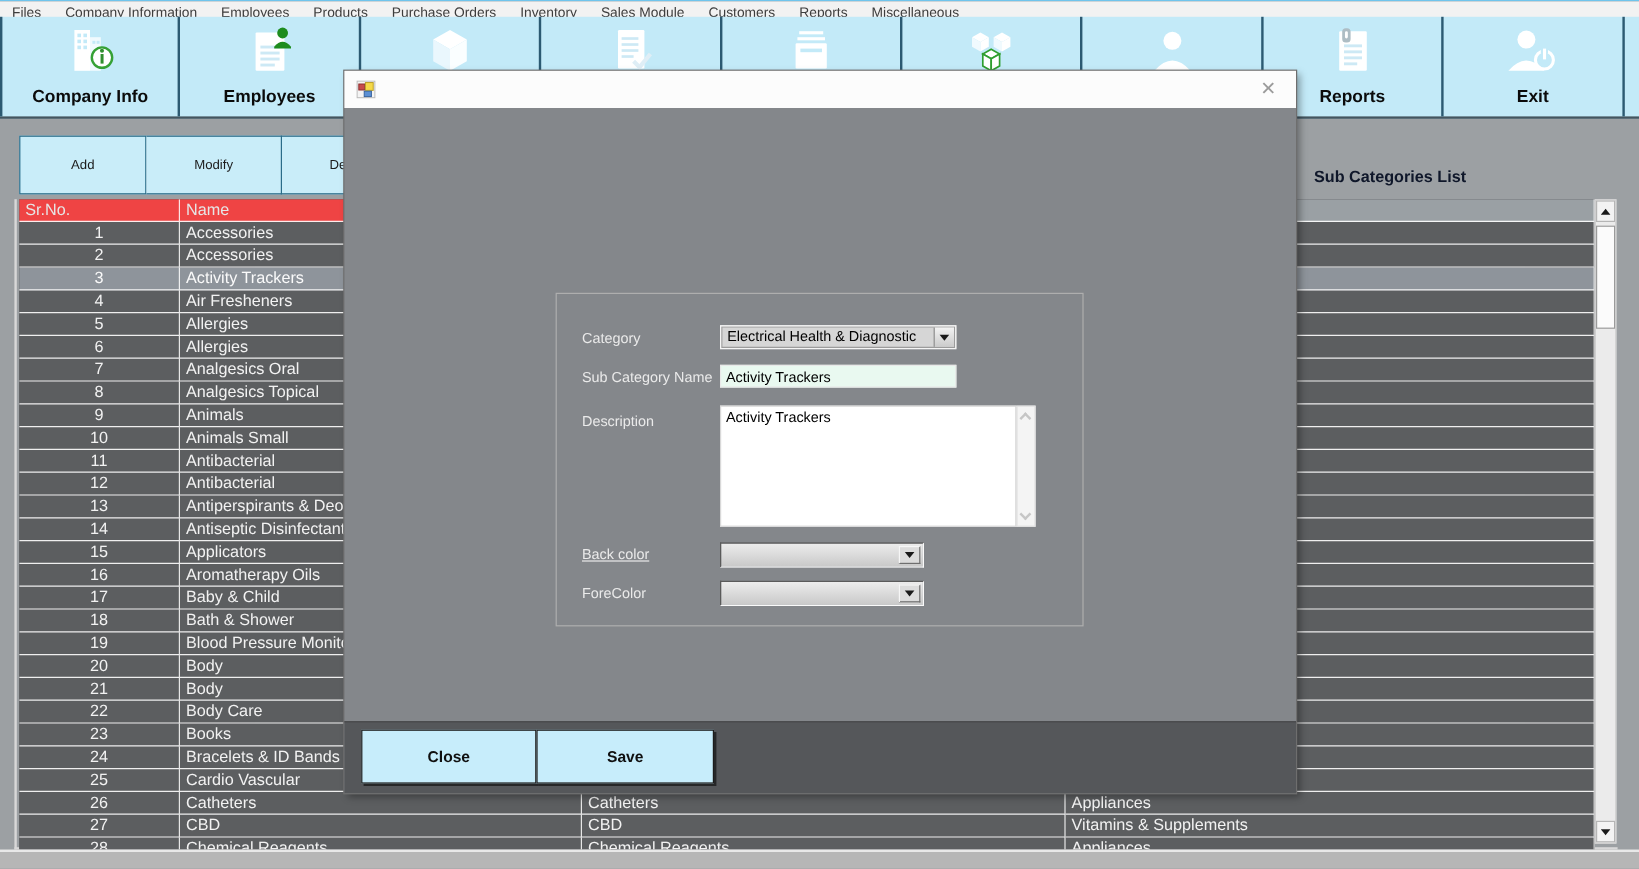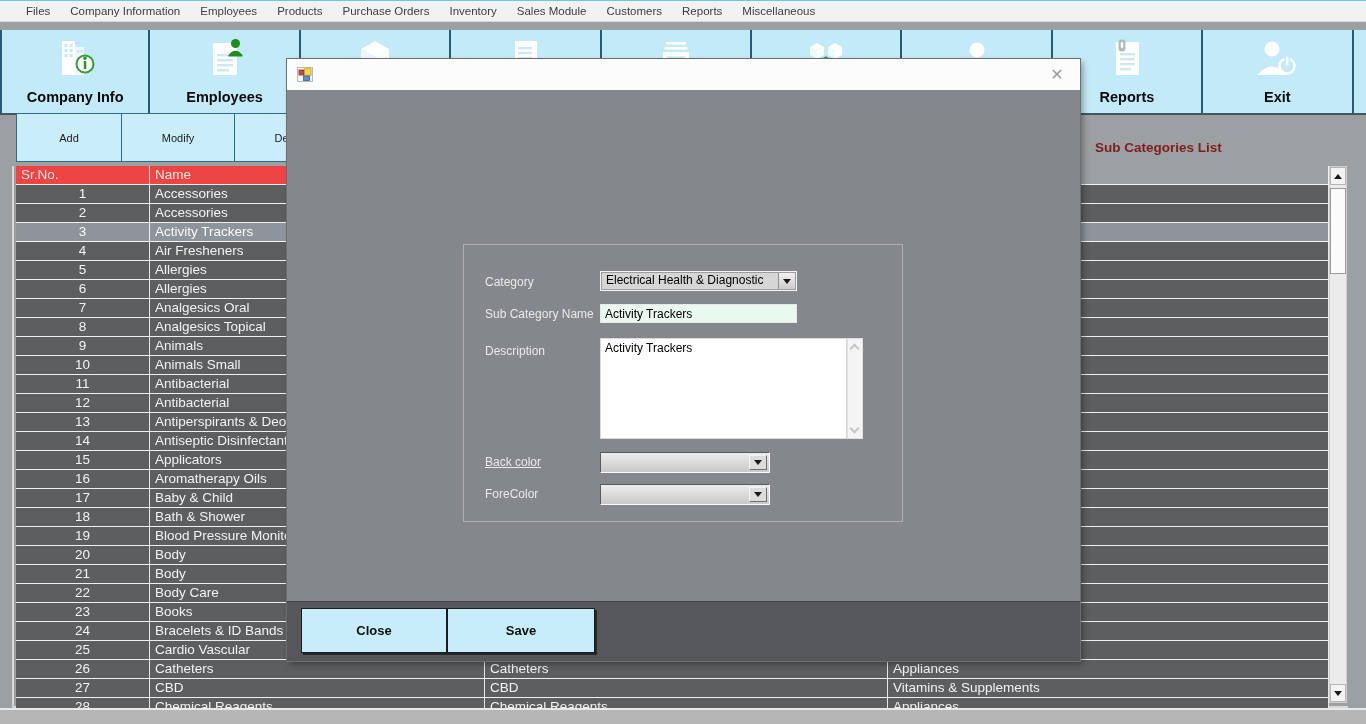--- a/index.html
+++ b/index.html
@@ -1,39 +1,39 @@
 <!DOCTYPE html>
 <html><head>
 <meta charset="utf-8">
 <style>
   * { margin:0; padding:0; box-sizing:border-box; }
   html,body { width:1366px; height:724px; overflow:hidden; }
   body { font-family:"Liberation Sans", sans-serif; background:#9ca0a3; position:relative; border-top:1px solid #6fc4ec; }
 
   
   .menubar { position:absolute; left:0; top:0; width:1366px; height:21px; background:#f2f2f2;
-             border-bottom:1px solid #d8d8d8; display:flex; align-items:center; padding-left:16px; }
+             border-bottom:1px solid #d8d8d8; display:flex; align-items:center; padding-left:0; }
   .menubar .mitem { font-size:11.5px; color:#3d3d3d; padding:0 10px; height:21px; line-height:21px; cursor:default; }
 
   
-  .toolbar { position:absolute; left:0; top:29px; width:1366px; height:85px; background:#c3eaf8;
+  .toolbar { position:absolute; left:0; top:13px; width:1366px; height:85px; background:#c3eaf8;
              display:grid; grid-template-columns:repeat(9,150.4px) 1fr; border-bottom:2px solid #44555f; }
   .tbtn { border-right:2px solid #2c5a72; display:flex; flex-direction:column; align-items:center; justify-content:flex-end; padding-bottom:6px; }
   .tbtn:first-child { border-left:2px solid #2c5a72; }
   .tbtn .ticon { flex:1; display:flex; align-items:center; justify-content:center; width:100%; }
   .tbtn .tlabel { font-size:14.5px; font-weight:bold; color:#0b0b0b; height:18px; }
 
   
   .actions { position:absolute; left:16px; top:112px; display:flex; }
   .abtn { height:49px; background:#c9edf9; border:1px solid #2a6c89; font-size:11px; color:#1c1c1c;
           display:flex; align-items:center; justify-content:center; }
   .abtn.add { width:106px; } .abtn.modify { width:113px; border-left:none;text-align:right; } .abtn.delete { width:112px; border-left:none; }
 
   
-  .rp-title { position:absolute; left:1095px; top:139px; font-size:13.5px; font-weight:bold; color:#7f1d1d; }
+  .rp-title { position:absolute; left:1095px; top:139px; font-size:13.5px; font-weight:bold; color:#0f172a; }
 
   
   .grid-frame { position:absolute; left:12px; top:165px; width:1336px; height:542px;
                 border-left:2px solid #d8d8d8; border-bottom:2px solid #d8d8d8; }
   .grid { position:absolute; left:16px; top:165px; width:1313px; height:542px; overflow:hidden; background:#5c5e60; }
   .grow { display:grid; grid-template-columns:134px 335px 403px 1fr; height:19px; }
   .grow .gc { border-right:1px solid rgba(255,255,255,.85); border-bottom:1px solid rgba(255,255,255,.9);
               font-size:13.5px; color:#f2f2f2; line-height:18px; white-space:nowrap; overflow:hidden; }
   .grow .gc.num { text-align:center; }
   .grow .gc.txt { padding-left:5px; }

